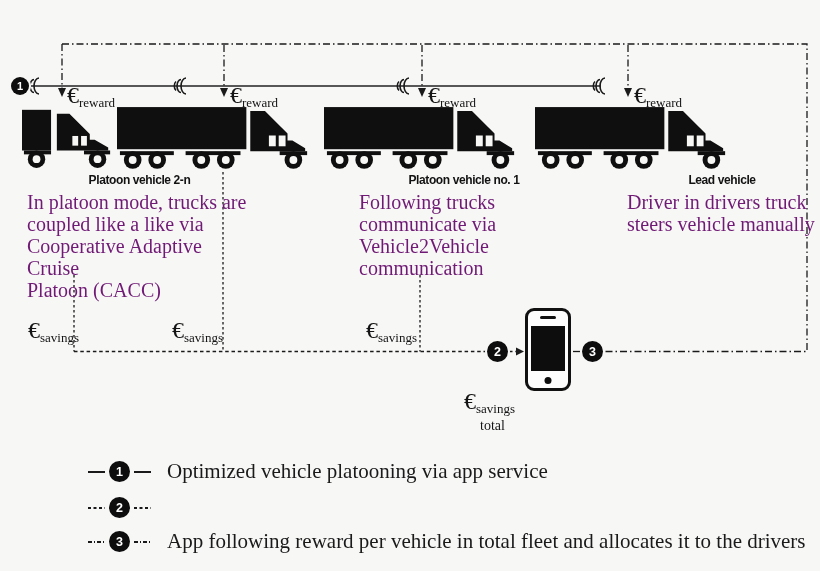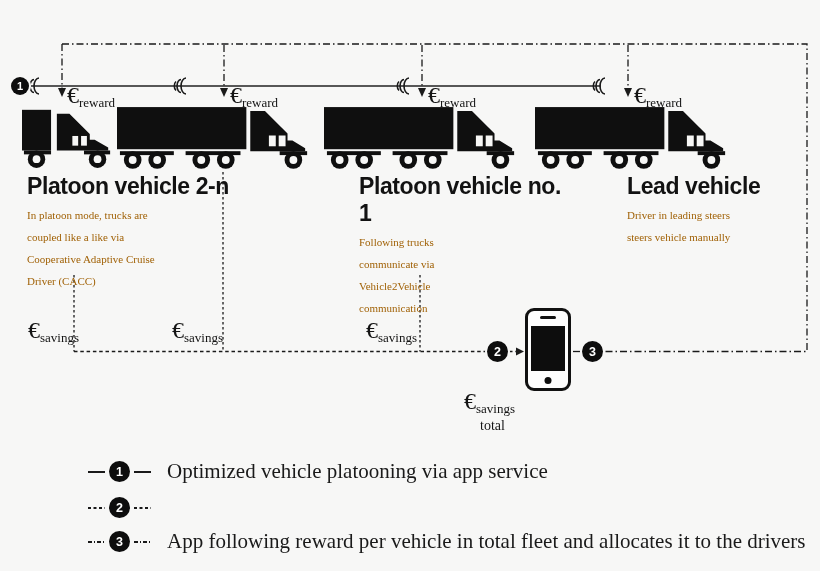--- a/index.html
+++ b/index.html
@@ -20,23 +20,23 @@
          display:flex;align-items:center;justify-content:center;
          font-family:"Liberation Sans",sans-serif;font-weight:bold;
          box-shadow:0 0 0 2px #f7f7f6;}
   .nmark.diagram{position:absolute;}
   
   .truck{position:absolute;}
   .truck .ink{fill:#0f0f0f;}
   .truck .win{fill:#f7f7f6;}
   
   .vblock{position:absolute;}
-  .vtitle{font-family:"Liberation Sans",sans-serif;font-weight:bold;font-size:23px;
-          letter-spacing:-0.4px;color:#121212;margin-bottom:4px;}
-  .vdesc{font-size:11px;line-height:22px;color:#a16207;}
+  .vtitle{font-family:"Liberation Sans",sans-serif;font-weight:bold;font-size:12px;
+          letter-spacing:-0.4px;color:#121212;margin-bottom:4px;text-align:center;}
+  .vdesc{font-size:20px;line-height:22px;color:#701a75;}
   .vdesc span{display:block;}
   
   .eur{position:absolute;color:#141414;white-space:nowrap;margin-top:35px;}
   .eur .sym{font-size:24px;line-height:1;}
   .eur sub{font-size:13px;}
   .eur .total-word{font-size:14px;margin-left:16px;margin-top:1px;}
   
   .phone{position:absolute;left:525px;top:308px;width:46px;height:83px;
          border:3px solid #111;border-radius:9px;background:#fdfdfd;box-sizing:border-box;}
   .phone .speaker{position:absolute;top:5px;left:50%;transform:translateX(-50%);
@@ -191,36 +191,36 @@
     <circle class="ink" cx="180" cy="60" r="9"></circle>
       <circle class="win" cx="180" cy="60" r="4"></circle>
   </svg>
 
   <div class="vblock" style="left:27px;top:173px;width:225px;">
     <div class="vtitle">Platoon vehicle 2-n</div>
     <div class="vdesc">
       <span>In platoon mode, trucks are</span>
       <span>coupled like a like via</span>
       <span>Cooperative Adaptive Cruise</span>
-      <span>Driver (CACC)</span>
+      <span>Platoon (CACC)</span>
     </div>
   </div>
   <div class="vblock" style="left:359px;top:173px;width:210px;">
     <div class="vtitle">Platoon vehicle no. 1</div>
     <div class="vdesc">
       <span>Following trucks</span>
       <span>communicate via</span>
       <span>Vehicle2Vehicle</span>
       <span>communication</span>
     </div>
   </div>
   <div class="vblock" style="left:627px;top:173px;width:190px;">
     <div class="vtitle">Lead vehicle</div>
     <div class="vdesc">
-      <span>Driver in leading steers</span>
+      <span>Driver in drivers truck</span>
       <span>steers vehicle manually</span>
     </div>
   </div>
 
   <div class="eur" style="left:28px;top:283px;">
     <span class="sym">€</span><sub>savings</sub>
   </div>
   <div class="eur" style="left:172px;top:283px;">
     <span class="sym">€</span><sub>savings</sub>
   </div>

